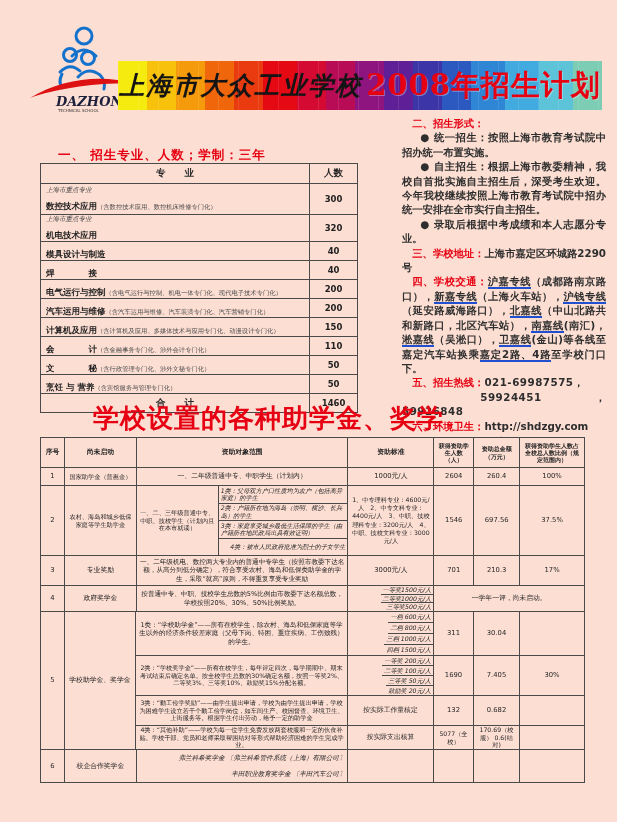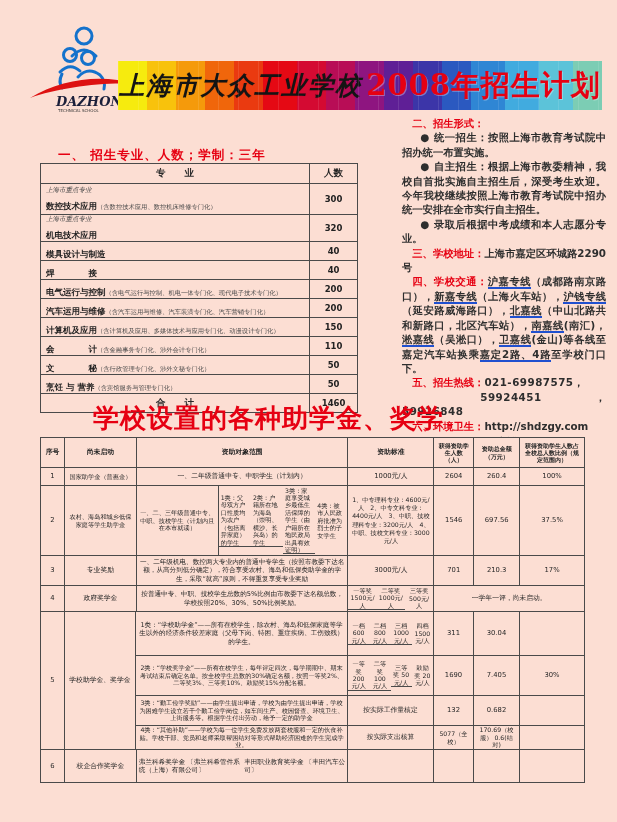--- a/index.html
+++ b/index.html
@@ -45,21 +45,21 @@
   #aid-titlebar { position:absolute; left:35px; top:401px; width:560px; display:flex; align-items:flex-end; }
   #aid-title { font-size:26px; font-weight:bold; color:#e60012; letter-spacing:1px; margin-left:58px; }
   #aid-note { font-size:12px; font-weight:bold; color:#1c1c1c; margin-left:10px; padding-bottom:2px; }
 
   #aid { position:absolute; left:40px; top:437px; width:545px; border:1px solid #4a4a4a; border-right:none; border-bottom:none; font-size:6.8px; color:#262626; background:#fcded3; }
   .ar { display:flex; }
   .ac { border-right:1px solid #4a4a4a; border-bottom:1px solid #4a4a4a; display:flex; align-items:center; justify-content:center; text-align:center; padding:1px 2px; overflow:hidden; line-height:1.25; }
   .w-no{width:24px} .w-name{width:72px} .w-scope{width:212px} .w-std{width:86px} .w-stu{width:40px} .w-amt{width:46px} .w-ratio{width:65px}
   .w-sl{width:82px} .w-sc{width:130px} .w-merge{width:151px}
   .left { justify-content:flex-start; text-align:center; }
-  .stack { display:flex; flex-direction:row; padding:0; align-items:center; justify-content:stretch; }
+  .stack { display:flex; flex-direction:column; padding:0; align-items:flex-end; justify-content:stretch;font-style:italic; }
   .stack > div { flex:1; border-bottom:1px solid #4a4a4a; display:flex; align-items:center; justify-content:center; text-align:center; padding:0 2px; overflow:hidden; }
   .stack > div:last-child { border-bottom:none; }
   .stack > div.left { justify-content:flex-start; text-align:left; }
   .hh { height:30px; font-weight:bold; }
   .hh .small { font-size:6px; line-height:1.2; }
   .f62 { font-size:6.2px; line-height:1.2; }
   .f66 { font-size:6.6px; }
   .aid-sub { display:flex; }
 </style>
 </head>

